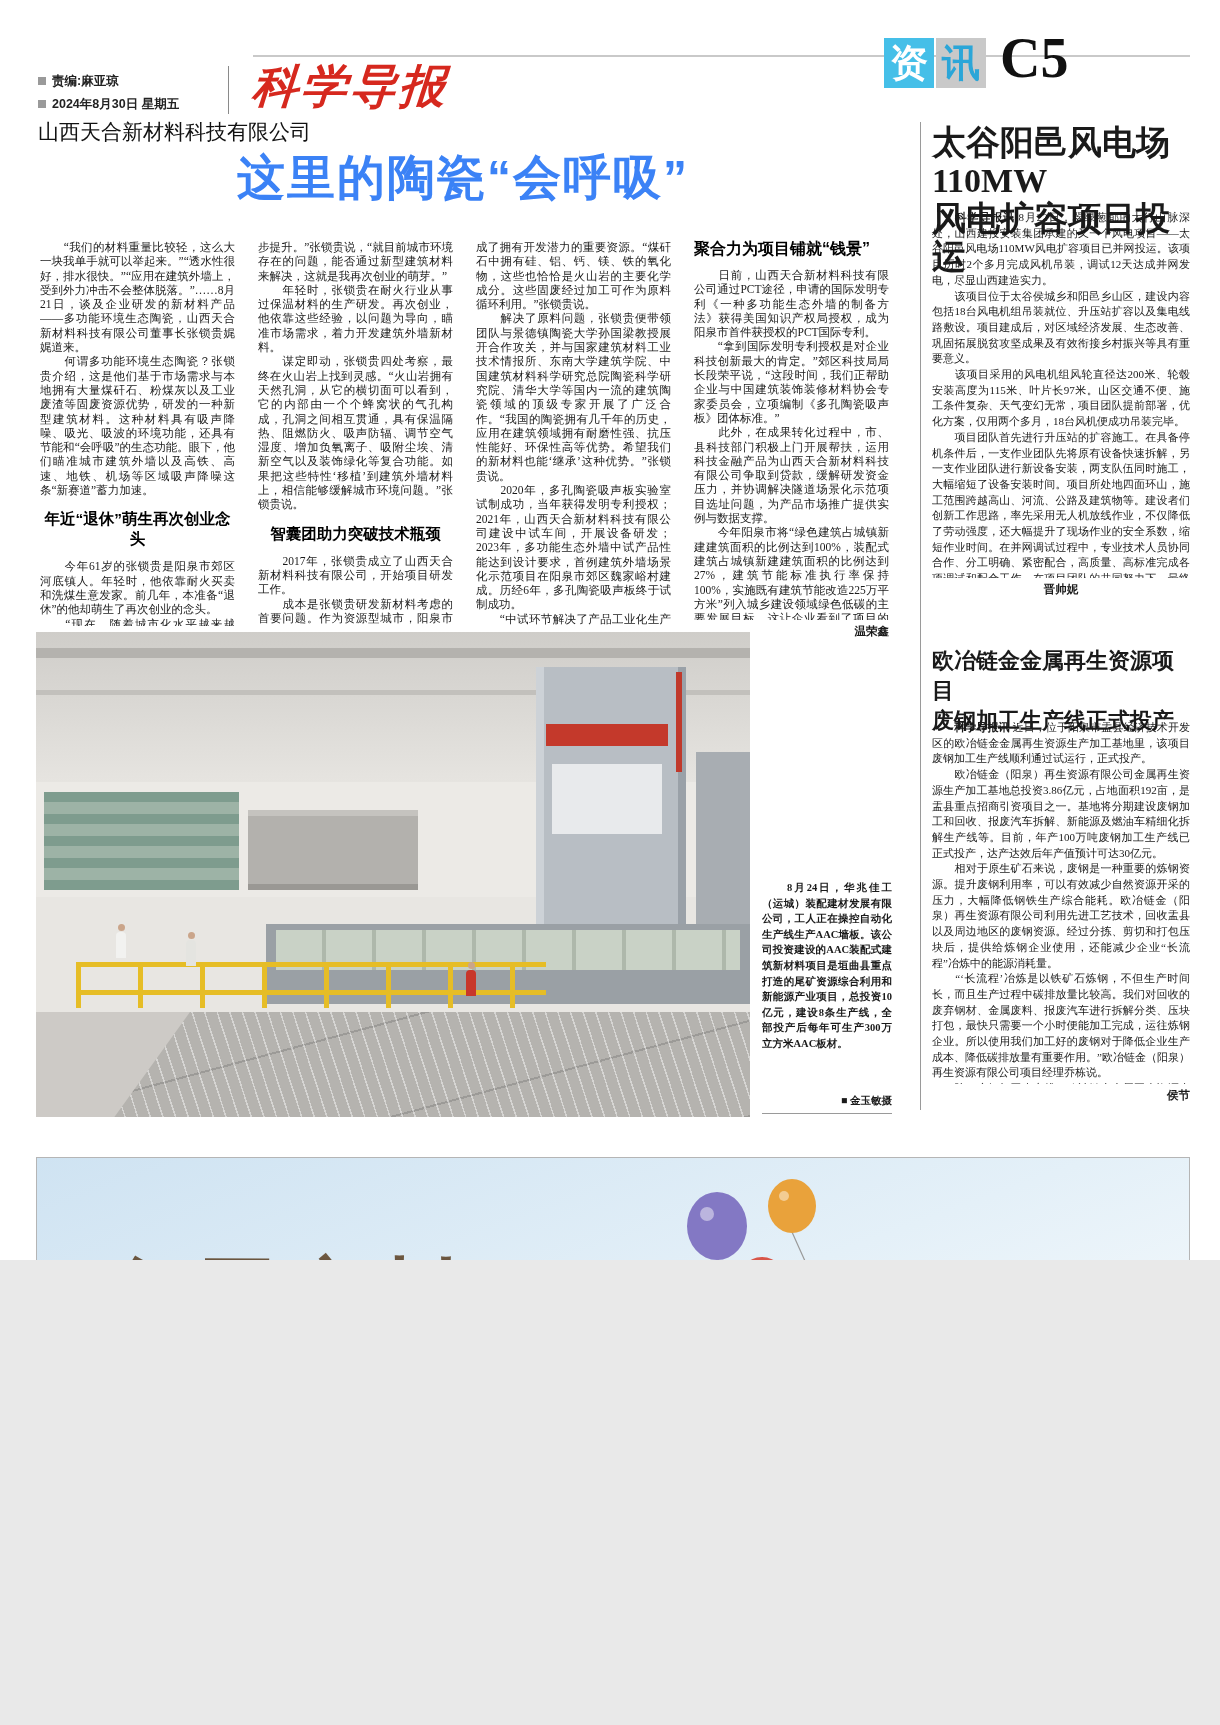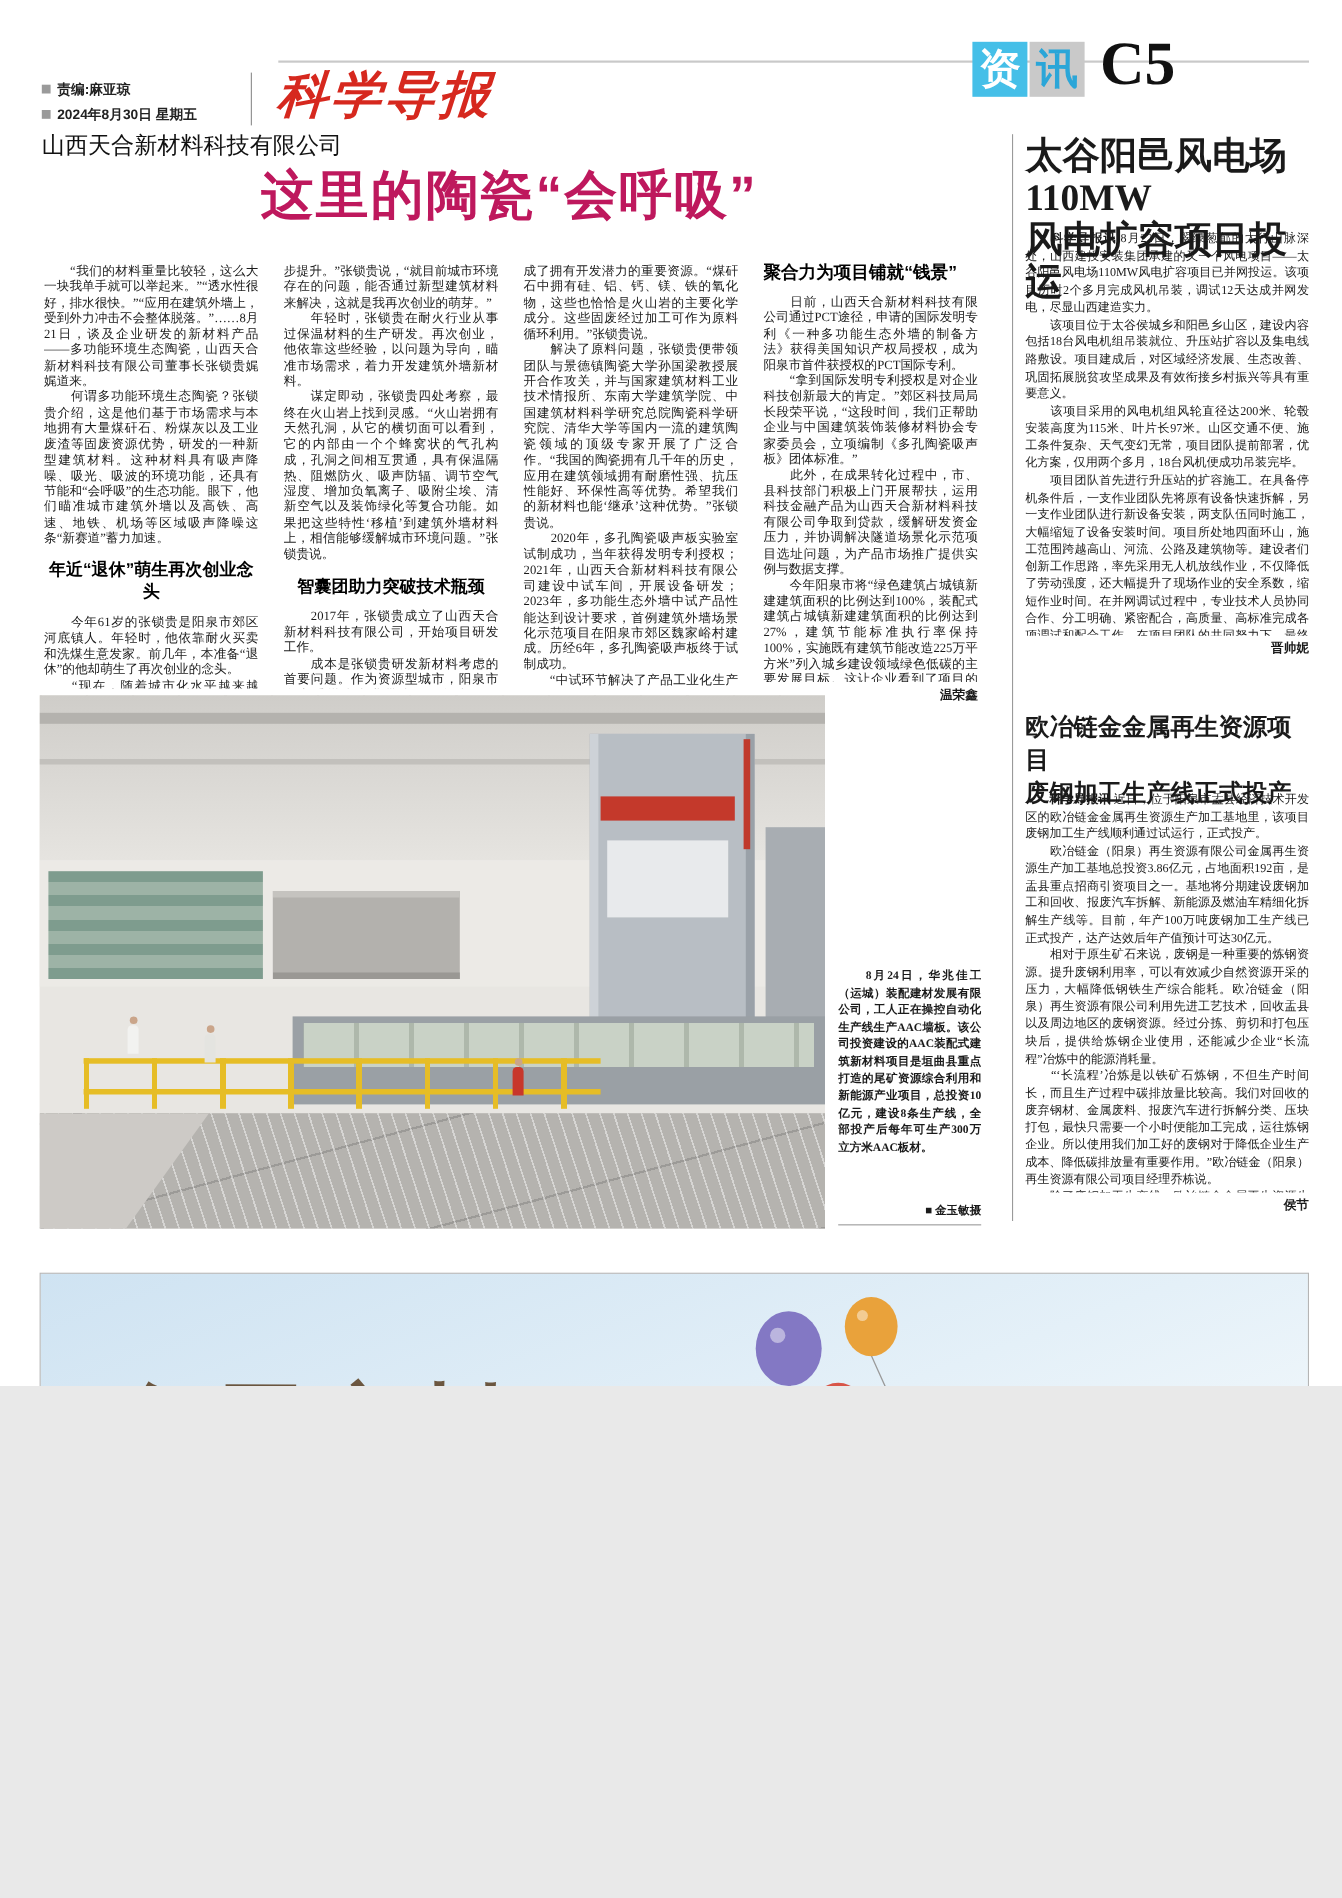--- a/index.html
+++ b/index.html
@@ -18,21 +18,21 @@
   .badge{left:884px;top:38px;display:flex;}
   .badge .bx{width:50px;height:50px;text-align:center;line-height:50px;font-size:38px;
              font-weight:bold;font-family:"Liberation Serif",serif;}
   .bx1{background:#45bfe8;color:#ffffff;}
   .bx2{background:#c9c9c9;color:#2ba6d8;margin-left:2px;}
   .page-no{left:1000px;top:26px;font-size:56px;font-weight:bold;color:#111;}
 
   
   .kicker{left:38px;top:118px;font-size:21px;color:#111;}
   .headline{left:38px;top:146px;width:850px;text-align:center;font-size:48px;font-weight:900;
-            font-family:"Liberation Sans","DejaVu Sans",sans-serif;letter-spacing:2px;color:#be185d;}
+            font-family:"Liberation Sans","DejaVu Sans",sans-serif;letter-spacing:2px;color:#3b82f6;}
   .col{width:195px;top:240px;height:386px;overflow:hidden;font-size:11.5px;line-height:14.3px;
        text-align:justify;}
   .pre{white-space:pre-line;}
   .c1{left:40px;} .c2{left:258px;} .c3{left:476px;} .c4{left:694px;top:268px;height:352px;}
   .subhead{font-family:"Liberation Sans","DejaVu Sans",sans-serif;font-weight:bold;font-size:15.5px;
            text-align:center;margin:12px 0 10px 0;line-height:20px;color:#000;}
   .col4-header{left:694px;top:238px;width:195px;font-family:"Liberation Sans","DejaVu Sans",sans-serif;
                font-weight:bold;font-size:16px;line-height:22px;color:#000;}
   .col4-author{left:694px;top:624px;width:195px;text-align:right;font-weight:bold;font-size:11.5px;}
 
@@ -78,21 +78,21 @@
       font-size:10.5px;line-height:15.6px;font-weight:bold;text-align:justify;margin-top:24px;}
   .caption-credit{left:762px;top:1094px;width:130px;text-align:right;font-size:10.5px;
       font-weight:bold;background:#fff;border-bottom:1px solid #9a9a9a;padding-bottom:5px;}
 
   
   .side-vline{left:920px;top:122px;width:1px;height:988px;background:#9a9a9a;}
   .sb-title1{left:932px;top:124px;width:258px;font-size:34px;line-height:38px;font-weight:bold;}
   .sb-body{left:932px;width:258px;font-size:11px;line-height:15.7px;text-align:justify;overflow:hidden;}
   .sb-body .lead{font-weight:bold;font-family:"Liberation Sans","DejaVu Sans",sans-serif;}
   .sb-body1{top:210px;height:368px;}
-  .sb-author1{left:932px;top:582px;width:258px;text-align:right;font-weight:bold;font-size:11.5px;}
+  .sb-author1{left:932px;top:582px;width:258px;text-align:center;font-weight:bold;font-size:11.5px;}
   .sb-title2{left:932px;top:646px;width:258px;font-size:22px;line-height:30px;font-weight:bold;}
   .sb-body2{top:720px;height:364px;}
   .sb-author2{left:932px;top:1088px;width:258px;text-align:right;font-weight:bold;font-size:11.5px;}
 
   
   .poster{left:36px;top:1157px;width:1152px;height:546px;border:1px solid #b5b5b5;overflow:hidden;
       background:linear-gradient(160deg,#cfe3f2 0%,#e4f0f8 40%,#f6fafc 70%,#ffffff 100%);}
   .po-line{font-family:"Liberation Sans","DejaVu Sans",sans-serif;font-weight:900;font-size:88px;
       letter-spacing:6px;background:linear-gradient(#7a6248,#17140f);
       -webkit-background-clip:text;background-clip:text;color:transparent;}

